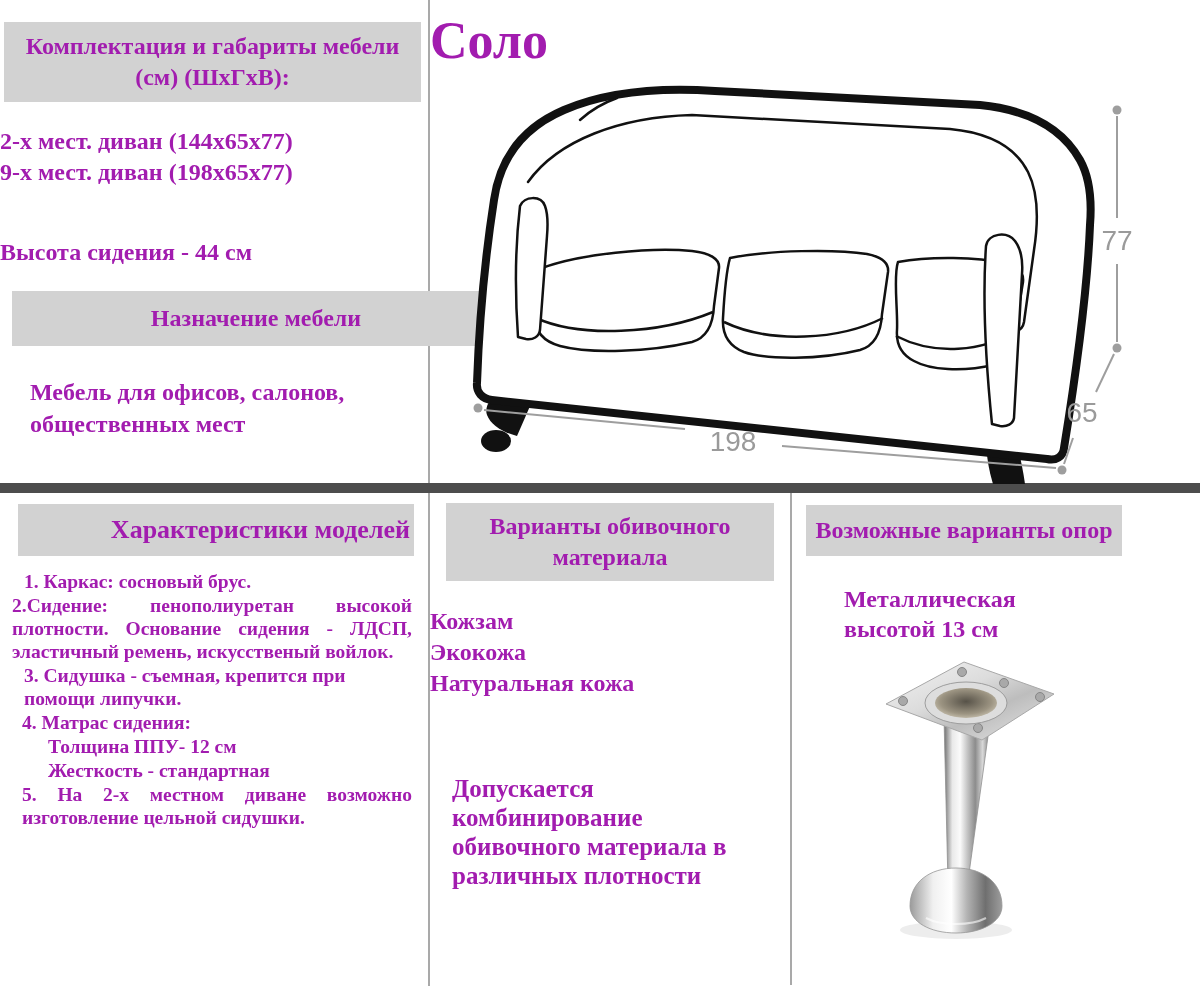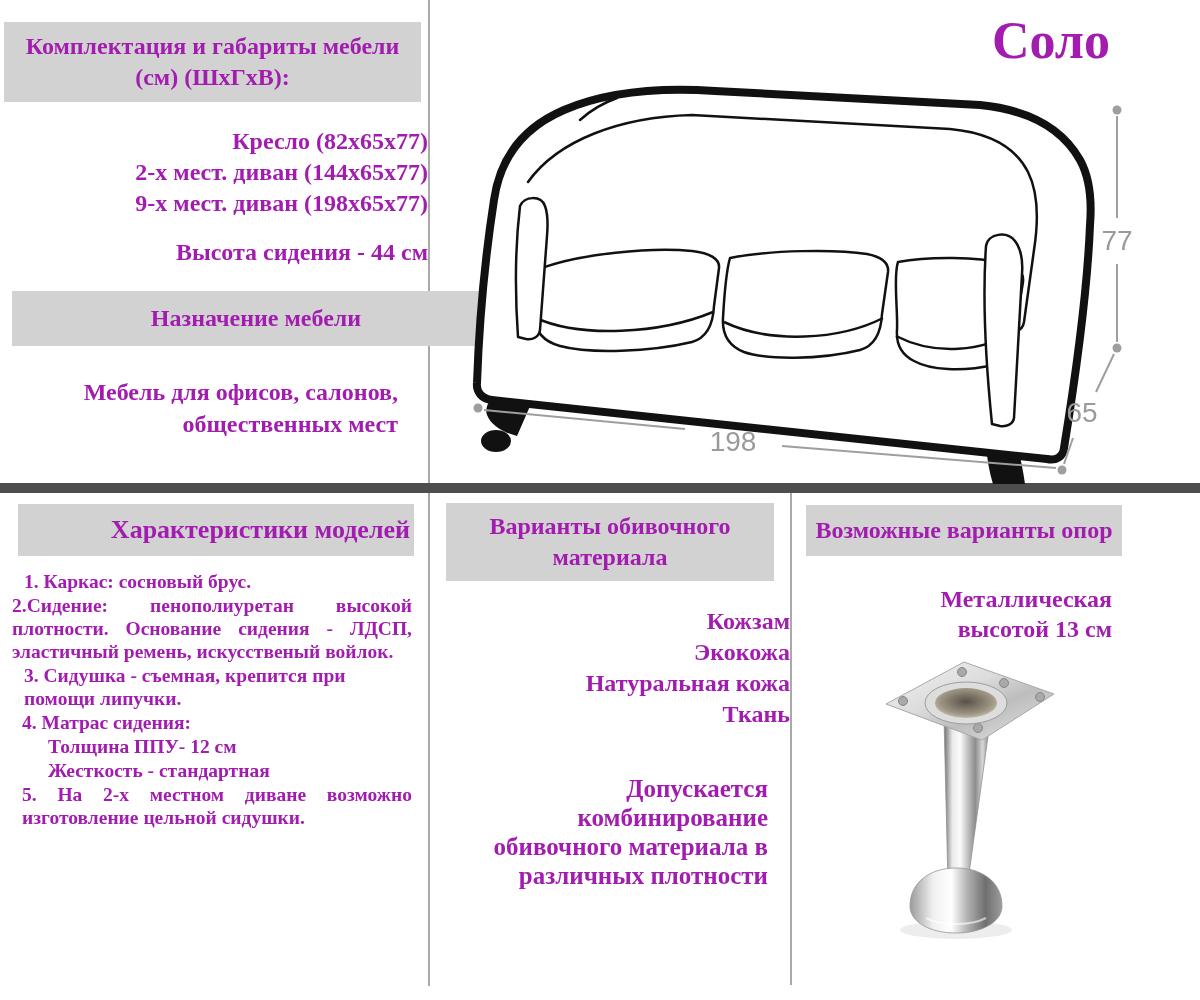--- a/index.html
+++ b/index.html
@@ -5,21 +5,21 @@
   html,body{margin:0;padding:0;background:#ffffff;}
   .page{
     position:relative;width:1200px;height:1000px;background:#ffffff;
     font-family:"Liberation Serif","DejaVu Serif",serif;color:#a21caf;overflow:hidden;
   }
   .abs{position:absolute;}
   .hdr{
     background:#d2d2d2;text-align:center;font-weight:bold;
     box-sizing:border-box;
   }
-  .center{text-align:right;font-weight:bold;}
+  .center{text-align:left;font-weight:bold;}
   .vline{position:absolute;width:2px;background:#a9a9a9;}
   .hline{position:absolute;height:10px;background:#4d4d4d;left:0;width:1200px;}
   .chars{font-weight:bold;font-size:19.5px;line-height:1.18;}
   .chars .row{margin:0 6px 1px 0;}
   .just{text-align:justify;}
   .ind-a{padding-left:12px;}
   .ind-b{padding-left:10px;}
   .ind-c{padding-left:36px;}
   .dimtext{font-family:"Liberation Sans","DejaVu Sans",sans-serif;fill:#9a9a9a;font-size:28px;}
   svg text{user-select:none;}
@@ -29,21 +29,20 @@
 
 <div class="page">
 
   <div class="vline" style="left:428px;top:0;height:986px;"></div>
   <div class="vline" style="left:790px;top:493px;height:492px;"></div>
   <div class="hline" style="top:483px;"></div>
 
   <div class="abs hdr" style="left:4px;top:22px;width:417px;padding:9px 6px;font-size:24px;line-height:1.3;">Комплектация и габариты мебели (см) (ШхГхВ):</div>
 
   <div class="abs center" style="left:0;top:126px;width:428px;font-size:24px;line-height:31px;">
-    <div>Кресло (82х65х77)</div>
     <div>2-х мест. диван (144х65х77)</div>
     <div>9-х мест. диван (198х65х77)</div>
   </div>
 
   <div class="abs center" style="left:0;top:239px;width:428px;font-size:24px;">Высота сидения - 44 см</div>
 
   <div class="abs hdr" style="left:12px;top:291px;width:488px;padding:14px 4px;font-size:24px;">Назначение мебели</div>
 
   <div class="abs center" style="left:0;top:376px;width:428px;font-size:24px;line-height:1.35;padding:0 30px;box-sizing:border-box;">Мебель для офисов, салонов, общественных мест</div>
 
@@ -123,28 +122,27 @@
     <div class="row ind-c">Жесткость - стандартная</div>
     <div class="row just ind-b">5. На 2-х местном диване возможно изготовление цельной сидушки.</div>
   </div>
 
   <div class="abs hdr" style="left:446px;top:503px;width:328px;padding:8px 6px;font-size:24px;line-height:1.3;">Варианты обивочного материала</div>
 
   <div class="abs center" style="left:430px;top:606px;width:360px;font-size:24px;line-height:31px;">
     <div>Кожзам</div>
     <div>Экокожа</div>
     <div>Натуральная кожа</div>
-    <div>Ткань</div>
   </div>
 
   <div class="abs center" style="left:452px;top:774px;width:316px;font-size:25px;line-height:1.16;">Допускается комбинирование обивочного материала в различных плотности</div>
 
   <div class="abs hdr" style="left:806px;top:505px;width:316px;padding:12px 4px;font-size:24px;">Возможные варианты опор</div>
 
-  <div class="abs center" style="left:790px;top:584px;width:410px;font-size:24px;line-height:1.25;padding:0 88px;box-sizing:border-box;">Металлическая высотой 13 см</div>
+  <div class="abs center" style="left:756px;top:584px;width:410px;font-size:24px;line-height:1.25;padding:0 88px;box-sizing:border-box;">Металлическая высотой 13 см</div>
 
   <svg class="abs" style="left:856px;top:656px;" width="215" height="300" viewBox="0 0 215 300">
     <defs>
       <linearGradient id="lgPlate" x1="0" y1="0" x2="1" y2="1">
         <stop offset="0" stop-color="#f4f4f4"></stop>
           <stop offset="0.4" stop-color="#dcdcdc"></stop>
         <stop offset="0.62" stop-color="#bdbdbd"></stop>
           <stop offset="1" stop-color="#e9e9e9"></stop>
       </linearGradient>
       <linearGradient id="lgShaft" x1="0" y1="0" x2="1" y2="0">

